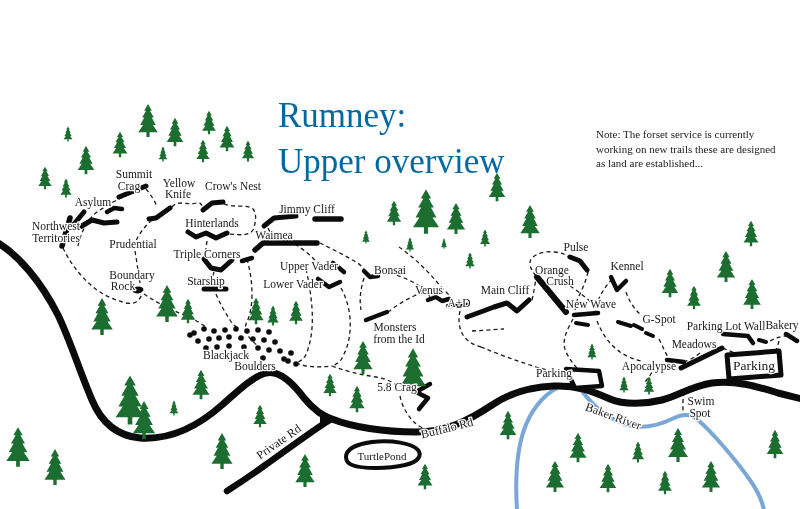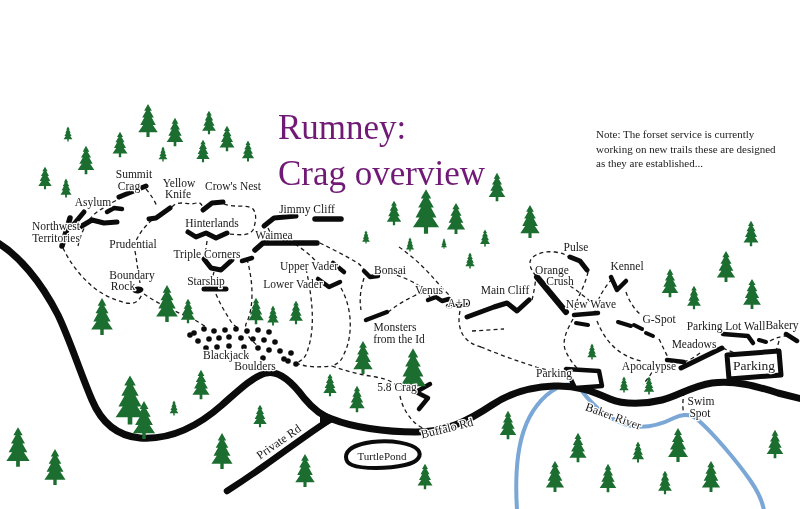--- a/index.html
+++ b/index.html
@@ -1,19 +1,19 @@
 <!DOCTYPE html>
 <html><head>
 <meta charset="utf-8">
 <style>
   html,body{margin:0;padding:0;background:#ffffff;}
   #stage{position:relative;width:800px;height:509px;background:#ffffff;overflow:hidden;
          font-family:"Liberation Serif", serif;color:#191919;}
   #map-svg{position:absolute;left:0;top:0;}
-  .title{position:absolute;left:278px;top:105px;font-size:35px;line-height:1.32;color:#701a75;}
+  .title{position:absolute;left:278px;top:93px;font-size:35px;line-height:1.32;color:#0369a1;}
   .note{position:absolute;left:596px;top:127px;width:204px;font-size:11px;line-height:1.33;color:#1b1b1b;}
   .map-label{font-family:"Liberation Serif", serif;fill:#191919;
              paint-order:stroke;stroke:#ffffff;stroke-width:2.5px;stroke-linejoin:round;}
 </style>
 </head>
 <body>
 
 <div id="stage">
   <svg id="map-svg" width="800" height="509" viewBox="0 0 800 509">
     <defs>
@@ -254,21 +254,21 @@
         <text x="255" y="370" text-anchor="middle" font-size="11.5" class="map-label">Boulders</text>
         <text x="382" y="460" text-anchor="middle" font-size="11" class="map-label">TurtlePond</text>
         <text x="612" y="420" text-anchor="middle" font-size="12" class="map-label" transform="rotate(20 612 420)">Baker River</text>
         <text x="448" y="432" text-anchor="middle" font-size="12" class="map-label" transform="rotate(-14 448 432)">Buffalo Rd</text>
         <text x="281" y="445" text-anchor="middle" font-size="12" class="map-label" transform="rotate(-35 281 445)">Private Rd</text>
       </g>
   </svg>
 
   <div class="title">
     <div>Rumney:</div>
-    <div>Crag overview</div>
+    <div>Upper overview</div>
   </div>
 
   <div class="note">
     <div>Note: The forset service is currently</div>
     <div>working on new trails these are designed</div>
-    <div>as they are established...</div>
+    <div>as land are established...</div>
   </div>
 </div>
 
 </body></html>

